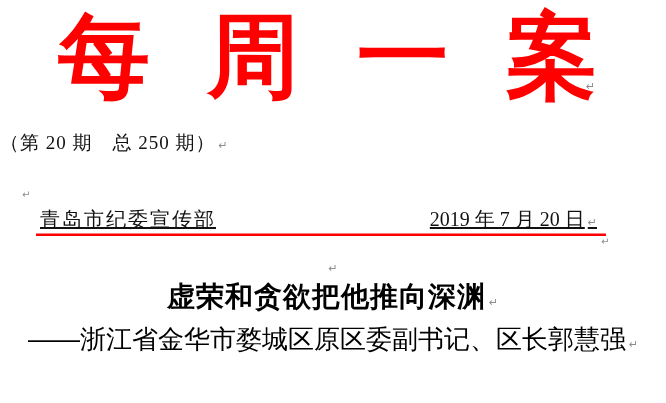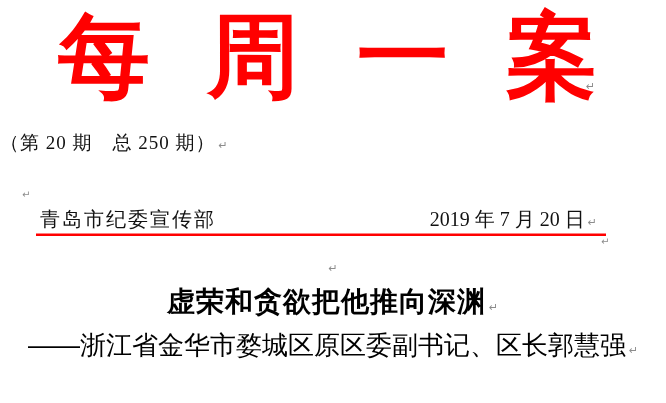--- a/index.html
+++ b/index.html
@@ -38,20 +38,21 @@
     font-family:"Liberation Serif", serif;
     color:#111111;
   }
   
   .pub-row {
     position:absolute; top:206px; left:40px; width:557px;
     display:flex; justify-content:space-between; align-items:baseline;
     font-size:20px;
     font-family:"Liberation Serif", serif;
     color:#111111;
+    text-decoration:underline;
   }
   .pub-row .publisher { letter-spacing:2px; }
   .top-left-pilcrow { position:absolute; left:22px; top:189px; font-size:10px; }
   .red-rule {
     position:absolute; top:233px; left:36px;
     width:570px; height:3px;
     background:#ff0000;
     border-top:1px solid #ff8080;
   }
   .after-rule-pilcrow { position:absolute; left:601px; top:236px; font-size:10px; }
@@ -61,25 +62,25 @@
   }
   
   .headline {
     position:absolute; top:281px; left:0; width:100%;
     text-align:center;
     font-family:"Liberation Sans", sans-serif;
     color:#000000;
   }
   .headline .title {
     font-size:28px; font-weight:bold; letter-spacing:1px;
-    height:42px; line-height:42px;
+    height:42px; line-height:32px;
   }
   .headline .subtitle1 {
     font-size:26px; font-weight:normal;
-    height:38px; line-height:44px;
+    height:38px; line-height:32px;
   }
   .headline .subtitle2 {
     font-size:26px; font-weight:normal; letter-spacing:2px;
     line-height:32px;
   }
 </style>
 </head>
 <body>
 
 <div class="page">

